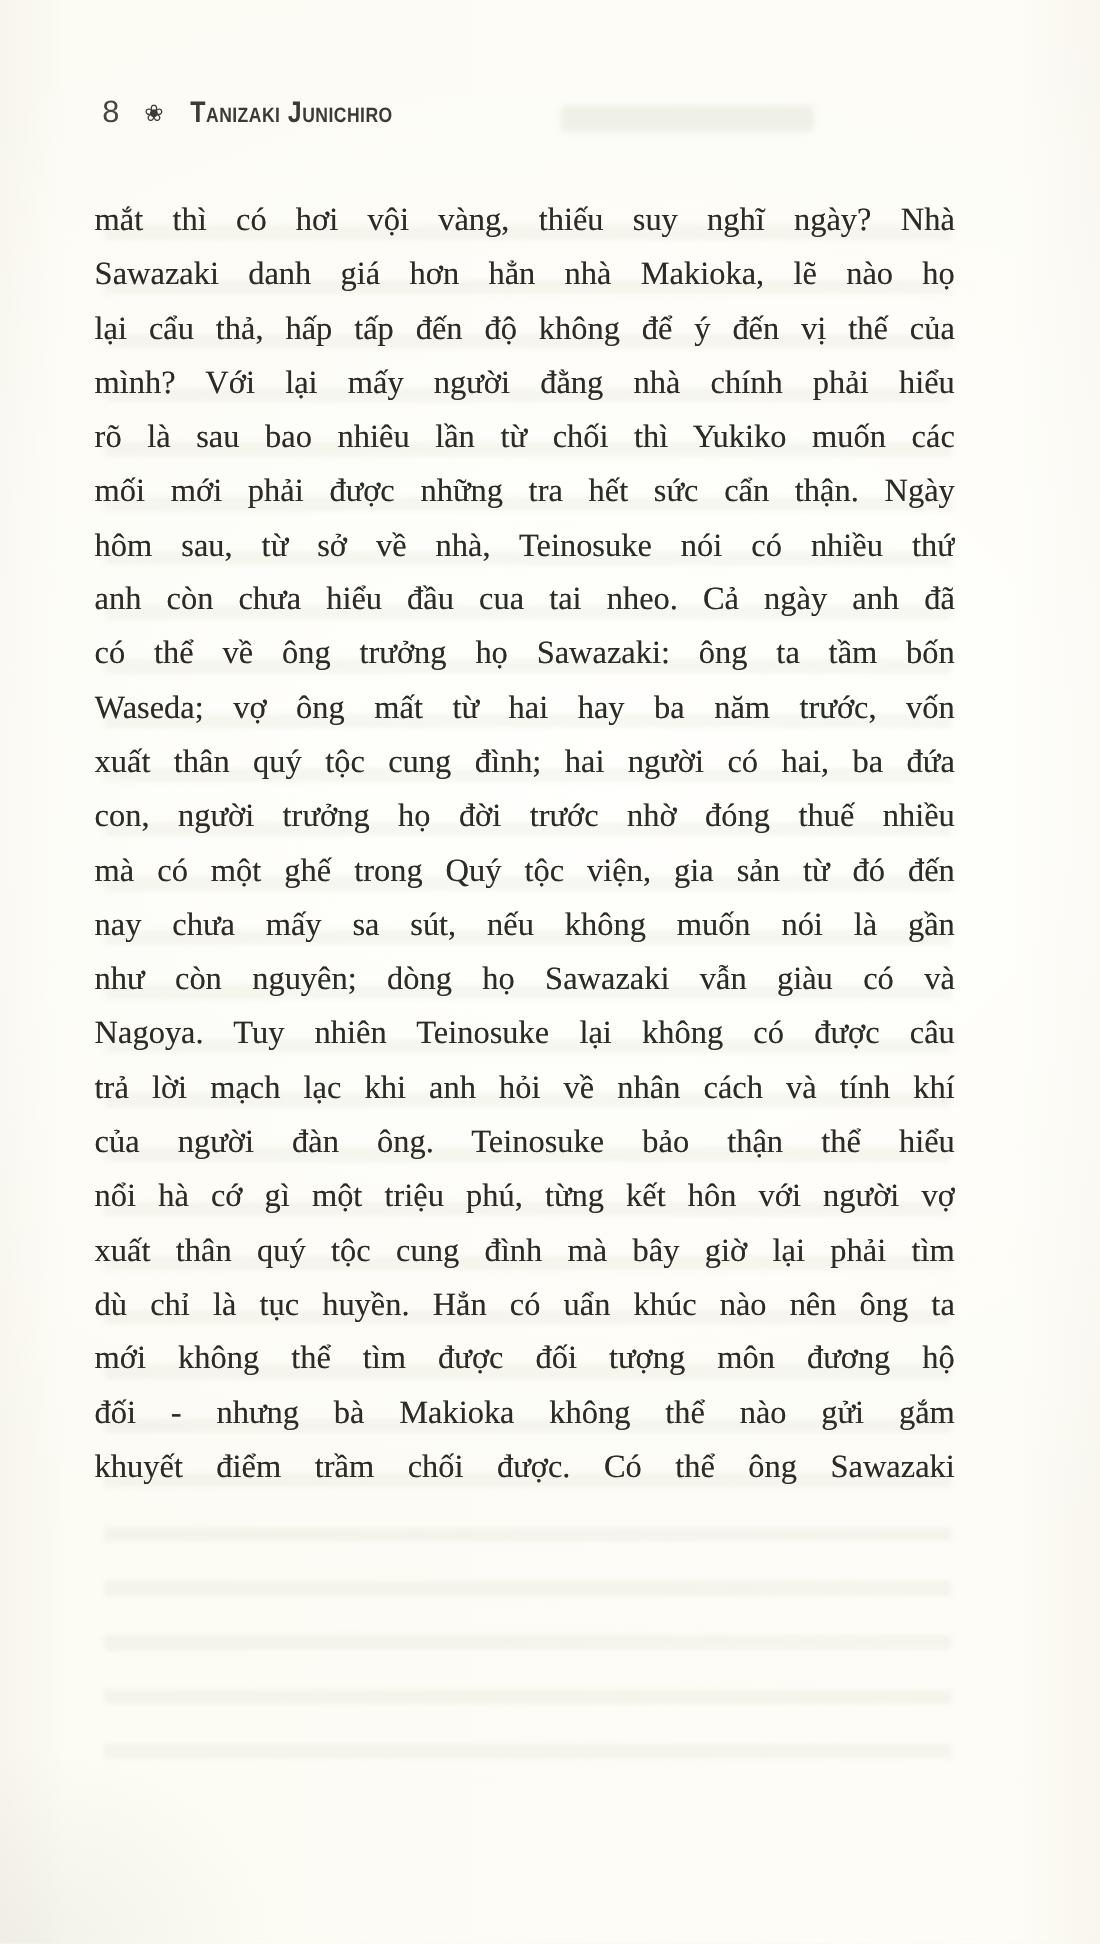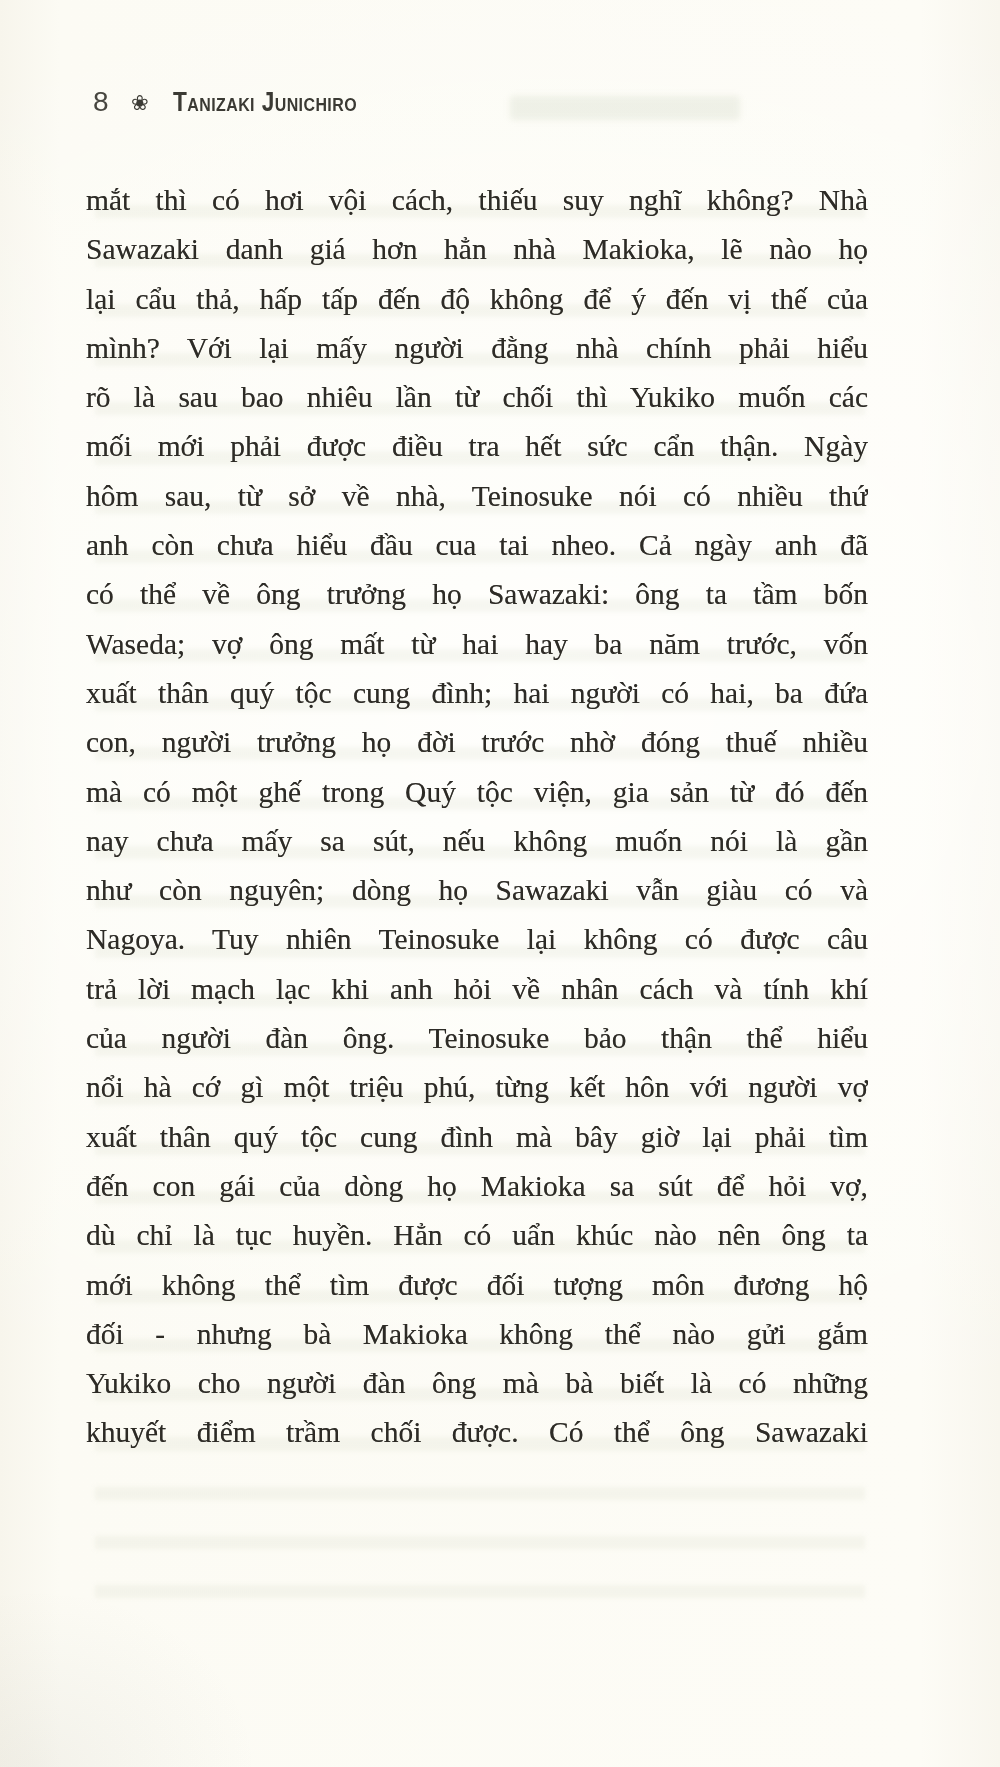--- a/index.html
+++ b/index.html
@@ -118,41 +118,39 @@
   <div class="ghost-header"></div>
   <div class="corner-smudge"></div>
 
   <div class="page-header">
     <span class="page-number">8</span>
     <span class="ornament">❀</span>
     <span class="author-name">Tanizaki Junichiro</span>
   </div>
 
   <div class="body-text">
-    <div class="text-line">mắt thì có hơi vội cách, thiếu suy nghĩ không? Nhà</div>
+    <div class="text-line">mắt thì có hơi vội vàng, thiếu suy nghĩ ngày? Nhà</div>
     <div class="text-line">Sawazaki danh giá hơn hẳn nhà Makioka, lẽ nào họ</div>
     <div class="text-line">lại cẩu thả, hấp tấp đến độ không để ý đến vị thế của</div>
     <div class="text-line">mình? Với lại mấy người đằng nhà chính phải hiểu</div>
     <div class="text-line">rõ là sau bao nhiêu lần từ chối thì Yukiko muốn các</div>
-    <div class="text-line">mối mới phải được điều tra hết sức cẩn thận. Ngày</div>
+    <div class="text-line">mối mới phải được những tra hết sức cẩn thận. Ngày</div>
     <div class="text-line">hôm sau, từ sở về nhà, Teinosuke nói có nhiều thứ</div>
     <div class="text-line">anh còn chưa hiểu đầu cua tai nheo. Cả ngày anh đã</div>
     <div class="text-line">có thể về ông trưởng họ Sawazaki: ông ta tầm bốn</div>
     <div class="text-line">Waseda; vợ ông mất từ hai hay ba năm trước, vốn</div>
     <div class="text-line">xuất thân quý tộc cung đình; hai người có hai, ba đứa</div>
     <div class="text-line">con, người trưởng họ đời trước nhờ đóng thuế nhiều</div>
     <div class="text-line">mà có một ghế trong Quý tộc viện, gia sản từ đó đến</div>
     <div class="text-line">nay chưa mấy sa sút, nếu không muốn nói là gần</div>
     <div class="text-line">như còn nguyên; dòng họ Sawazaki vẫn giàu có và</div>
     <div class="text-line">Nagoya. Tuy nhiên Teinosuke lại không có được câu</div>
     <div class="text-line">trả lời mạch lạc khi anh hỏi về nhân cách và tính khí</div>
     <div class="text-line">của người đàn ông. Teinosuke bảo thận thể hiểu</div>
     <div class="text-line">nổi hà cớ gì một triệu phú, từng kết hôn với người vợ</div>
     <div class="text-line">xuất thân quý tộc cung đình mà bây giờ lại phải tìm</div>
-    <div class="text-line">đến con gái của dòng họ Makioka sa sút để hỏi vợ,</div>
     <div class="text-line">dù chỉ là tục huyền. Hẳn có uẩn khúc nào nên ông ta</div>
     <div class="text-line">mới không thể tìm được đối tượng môn đương hộ</div>
     <div class="text-line">đối - nhưng bà Makioka không thể nào gửi gắm</div>
-    <div class="text-line">Yukiko cho người đàn ông mà bà biết là có những</div>
     <div class="text-line">khuyết điểm trầm chối được. Có thể ông Sawazaki</div>
   </div>
 
 </div>
 
 </body></html>

